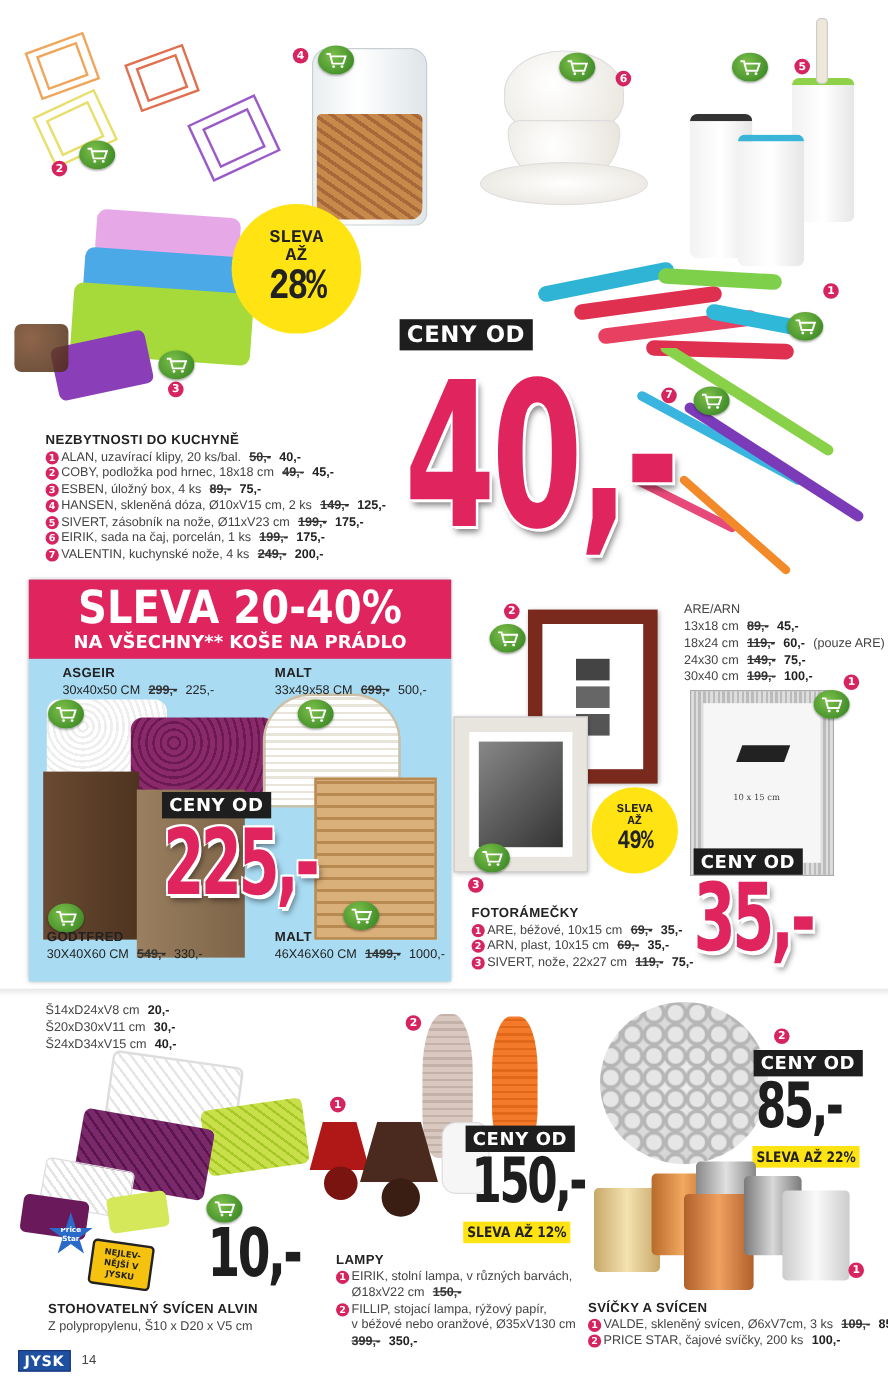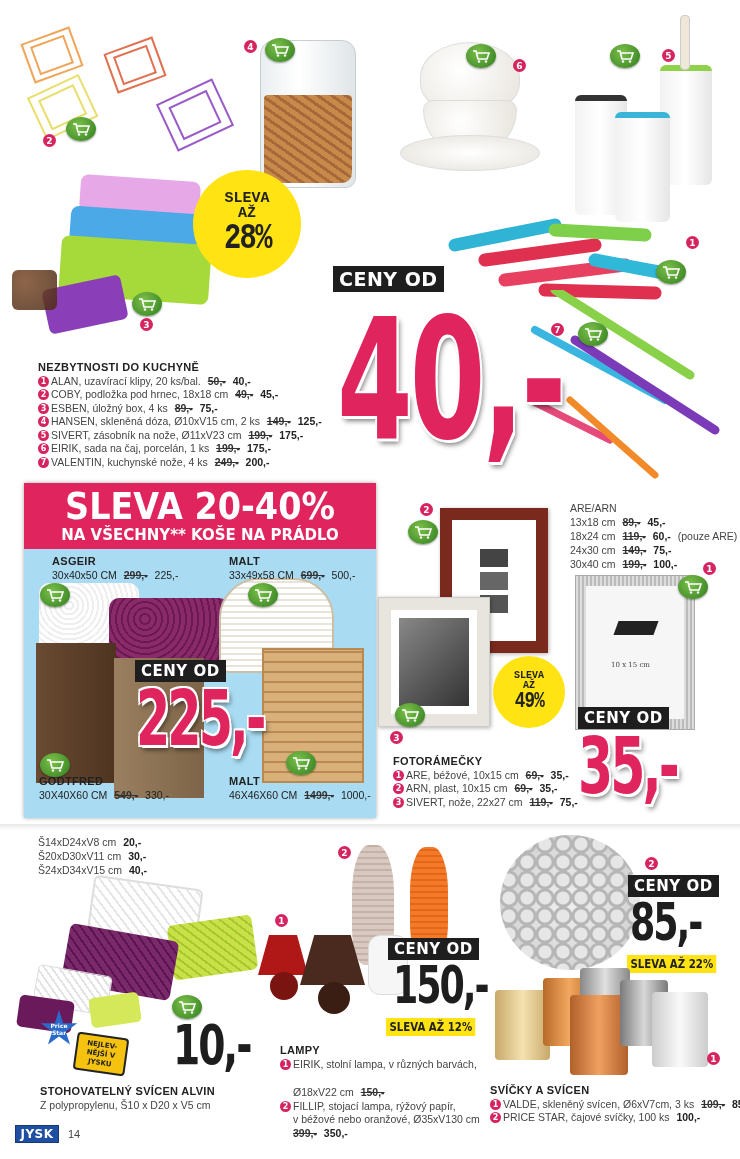--- a/index.html
+++ b/index.html
@@ -352,21 +352,21 @@
   <div class="ceny-od" style="left:388px;top:938px;font-size:15px;">CENY OD</div>
   <div class="big-black" style="left:393px;top:959px;font-size:52px;">150,-</div>
   <div class="sleva-yellow" style="left:386px;top:1018px;">SLEVA AŽ 12%</div>
 
   <div class="block-text" style="left:280px;top:1044px;">
     <div class="head">LAMPY</div>
     <div class="row">
         <span class="n">1</span>
         <span>EIRIK, stolní lampa, v různých barvách,</span>
       </div>
-    <div class="row" style="padding-left:13px;margin-top:15px;"><span>Ø18xV22 cm</span>&nbsp;<span class="strike">150,-</span></div>
+    <div class="row" style="padding-left:13px;"><span>Ø18xV22 cm</span>&nbsp;<span class="strike">150,-</span></div>
     <div class="row">
         <span class="n">2</span>
         <span>FILLIP, stojací lampa, rýžový papír,</span>
       </div>
     <div class="row" style="padding-left:13px;">
         <span>v béžové nebo oranžové, Ø35xV130 cm</span>
       </div>
     <div class="row" style="padding-left:13px;"><span class="strike">399,-</span>&nbsp;<span class="price">350,-</span></div>
   </div>
 </div>
@@ -382,20 +382,20 @@
   <div class="shape" style="left:543px;top:978px;width:52px;height:68px;border-radius:4px;background:linear-gradient(90deg,#b86a2a,#f2a860,#b86a2a);"></div>
   <div class="shape" style="left:580px;top:968px;width:50px;height:60px;border-radius:4px;background:linear-gradient(90deg,#888,#e0e0e0,#888);"></div>
   <div class="shape" style="left:570px;top:995px;width:58px;height:80px;border-radius:4px;background:linear-gradient(90deg,#b0602a,#f0a060,#b0602a);"></div>
   <div class="shape" style="left:620px;top:980px;width:48px;height:66px;border-radius:4px;background:linear-gradient(90deg,#7a7a7a,#d8d8d8,#7a7a7a);"></div>
   <div class="shape" style="left:652px;top:992px;width:56px;height:75px;border-radius:4px;background:linear-gradient(90deg,#ccc,#fafafa,#ccc);"></div>
   <span class="num-badge" style="left:707px;top:1052px">1</span>
 
   <div class="block-text" style="left:490px;top:1084px;">
     <div class="head">SVÍČKY A SVÍCEN</div>
     <div class="row"><span class="n">1</span><span>VALDE, skleněný svícen, Ø6xV7cm, 3 ks</span>&nbsp;<span class="strike">109,-</span>&nbsp;<span class="price">85,-</span></div>
-    <div class="row"><span class="n">2</span><span>PRICE STAR, čajové svíčky, 100 ks</span>&nbsp;<span class="price">100,-</span></div>
+    <div class="row"><span class="n">2</span><span>PRICE STAR, čajové svíčky, 200 ks</span>&nbsp;<span class="price">100,-</span></div>
   </div>
 </div>
 
 <div class="abs" style="left:15px;top:1125px;width:44px;height:18px;background:#1f4fa0;border:1px solid #163a78;color:#fff;font:bold 12px 'DejaVu Sans',sans-serif;display:flex;align-items:center;justify-content:center;letter-spacing:.5px;">
   <span>JYSK</span>
 </div>
 <div class="abs" style="left:68px;top:1128px;font-size:11px;color:#444;">14</div>
 
 </body></html>

